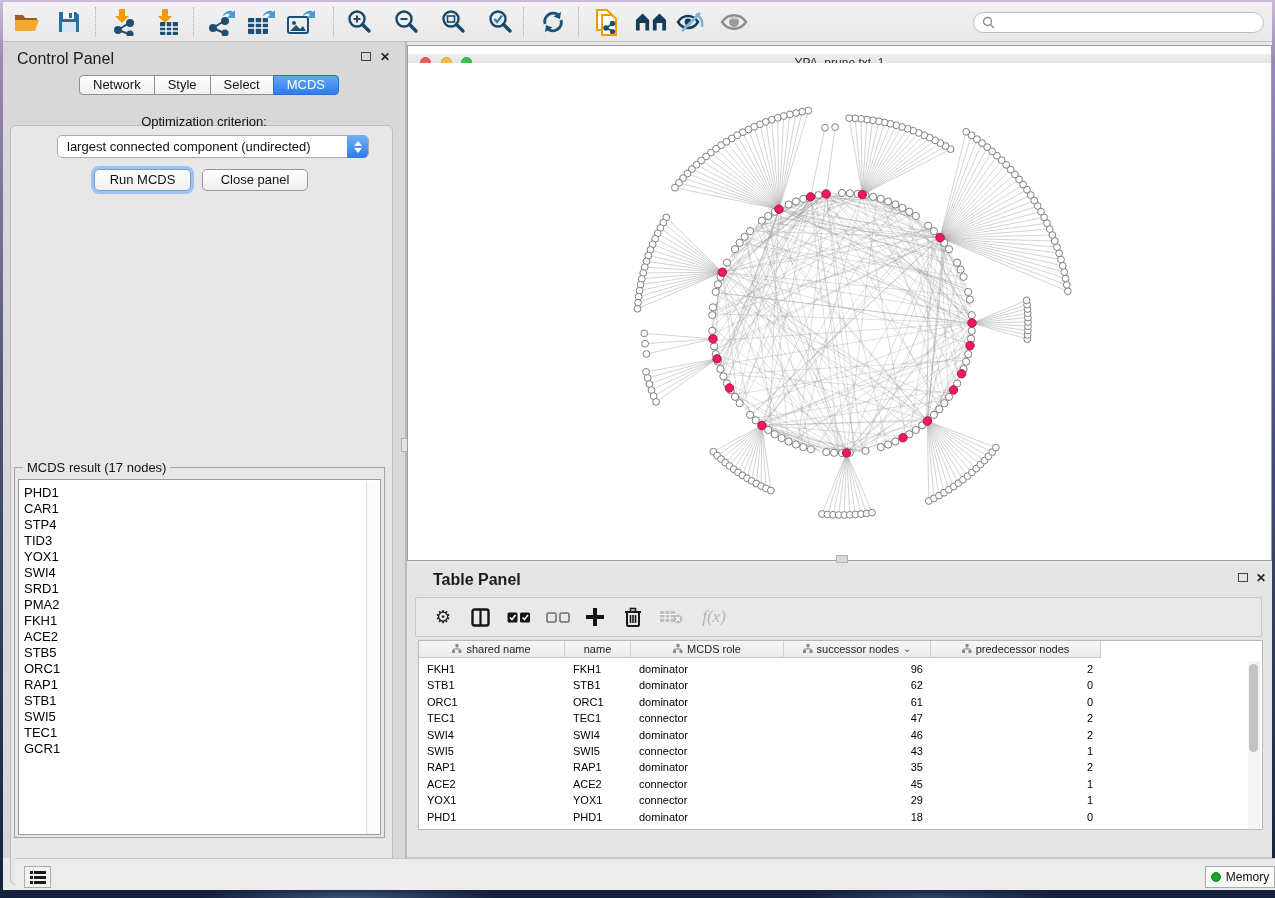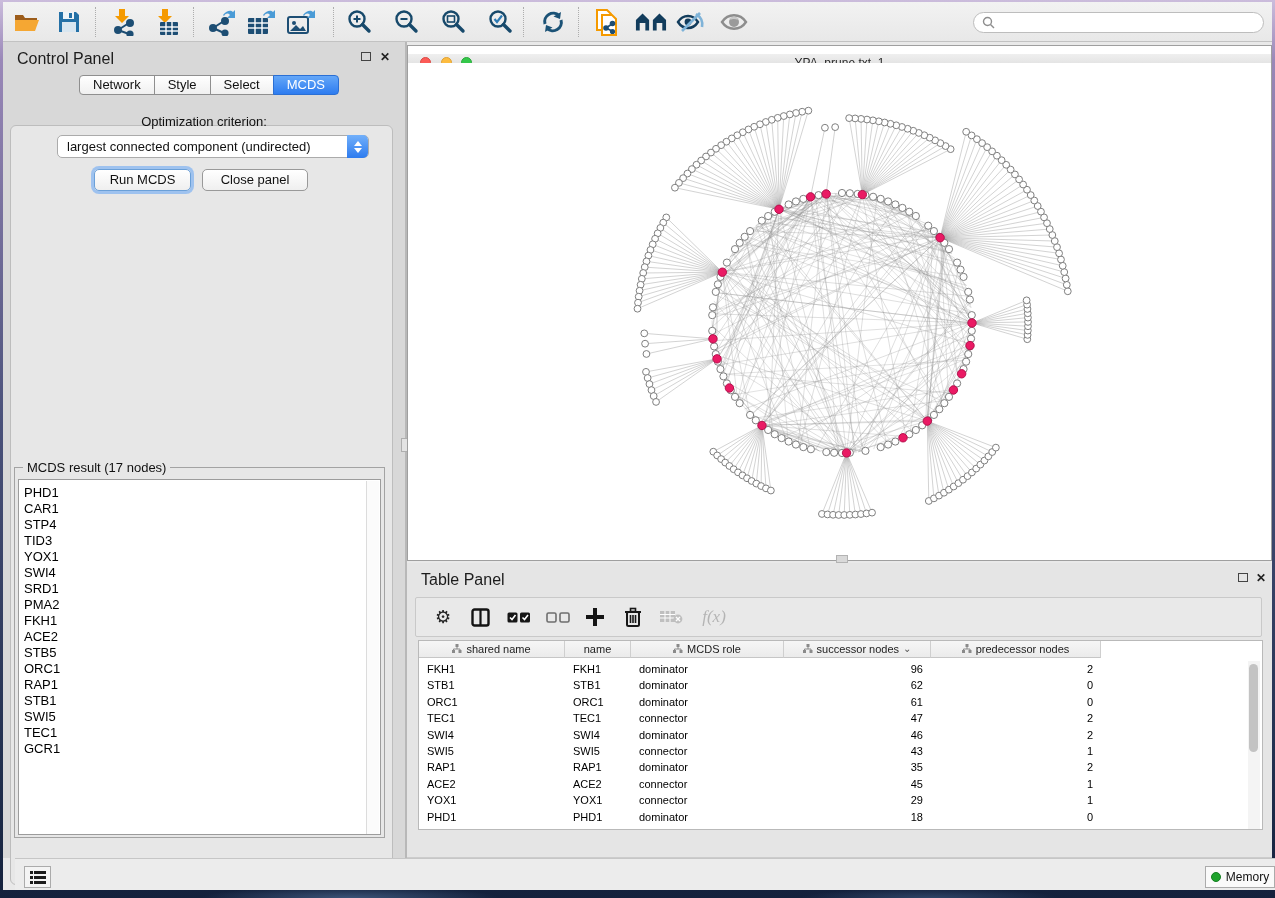--- a/index.html
+++ b/index.html
@@ -987,21 +987,21 @@
               <circle cx="553.6656309488172" cy="310.7950467036057" r="4.2" fill="#ea1a64" stroke="#b8104e" stroke-width="1"></circle>
               <circle cx="562.025007891587" cy="282.5742630967011" r="4.2" fill="#ea1a64" stroke="#b8104e" stroke-width="1"></circle>
             </g>
           </svg>
       </div>
     </div>
 
     <div class="hsplit-handle"></div>
 
     <div class="table-panel">
-      <div class="panel-title" style="left:14px; top:8px;">Table Panel</div>
+      <div class="panel-title" style="left:26px; top:8px;font-weight:bold;">Table Panel</div>
       <div class="win-min" style="left:831px; top:10px;"></div>
       <div class="win-close" style="left:849px; top:9px;">✕</div>
 
       <div class="tp-toolbar">
         <div class="tp-icon" style="left:12px;">
             <span class="gear-glyph">⚙</span>
           </div>
         <div class="tp-icon" style="left:49px;">
           <svg width="19" height="19" viewBox="0 0 19 19">
               <rect x="1.5" y="1.5" width="16" height="16" rx="2" fill="none" stroke="#141414" stroke-width="2.4"></rect>

